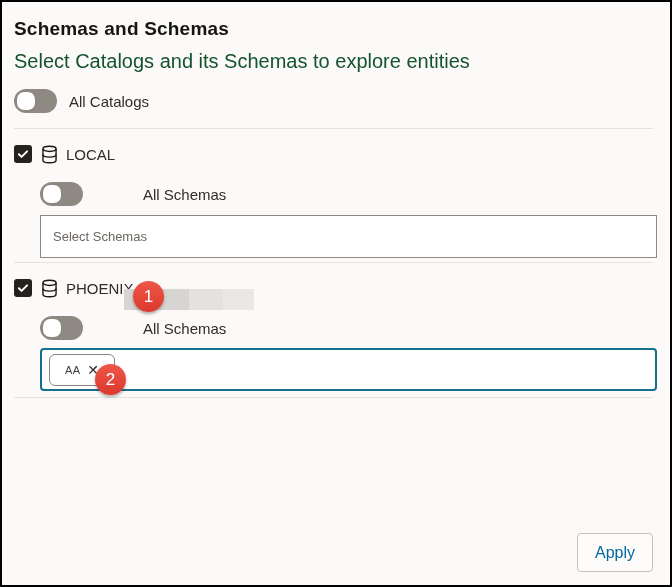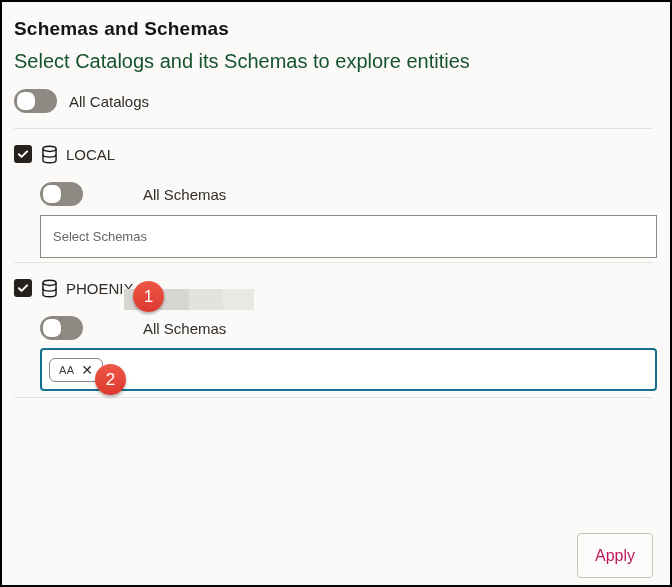--- a/index.html
+++ b/index.html
@@ -119,22 +119,22 @@
     border-radius: 4px;
     background: #ffffff;
     padding: 0 7px;
   }
   .chip {
     display: inline-flex;
     align-items: center;
     border: 1px solid #8a857e;
     border-radius: 6px;
     background: #ffffff;
-    height: 24px;
-    padding: 0 9px;
+    height: 32px;
+    padding: 0 15px;
     gap: 7px;
   }
   .chip-label {
     font-size: 11px;
     color: #403c38;
     letter-spacing: 0.3px;
   }
   .chip-close {
     font-size: 14px;
     color: #312d2a;
@@ -168,28 +168,28 @@
   .badge-1 { left: 131px; top: 279px; }
   .badge-2 { left: 93px; top: 362px; }
   .footer {
     position: absolute;
     top: 531px;
     right: 17px;
     display: flex;
     gap: 5px;
   }
   .btn {
-    height: 45px;
+    height: 39px;
     padding: 0 17px;
     border: 1px solid #c6c2ba;
     border-radius: 4px;
     background: #fdfcfa;
     font-family: "Liberation Sans", "DejaVu Sans", sans-serif;
     font-size: 16px;
-    color: #be185d;
+    color: #0369a1;
     cursor: pointer;
   }
 </style>
 </head>
 <body>
 
 <div class="frame">
 
   <h1 class="dialog-title">Schemas and Schemas</h1>
   <p class="dialog-subtitle">Select Catalogs and its Schemas to explore entities</p>

